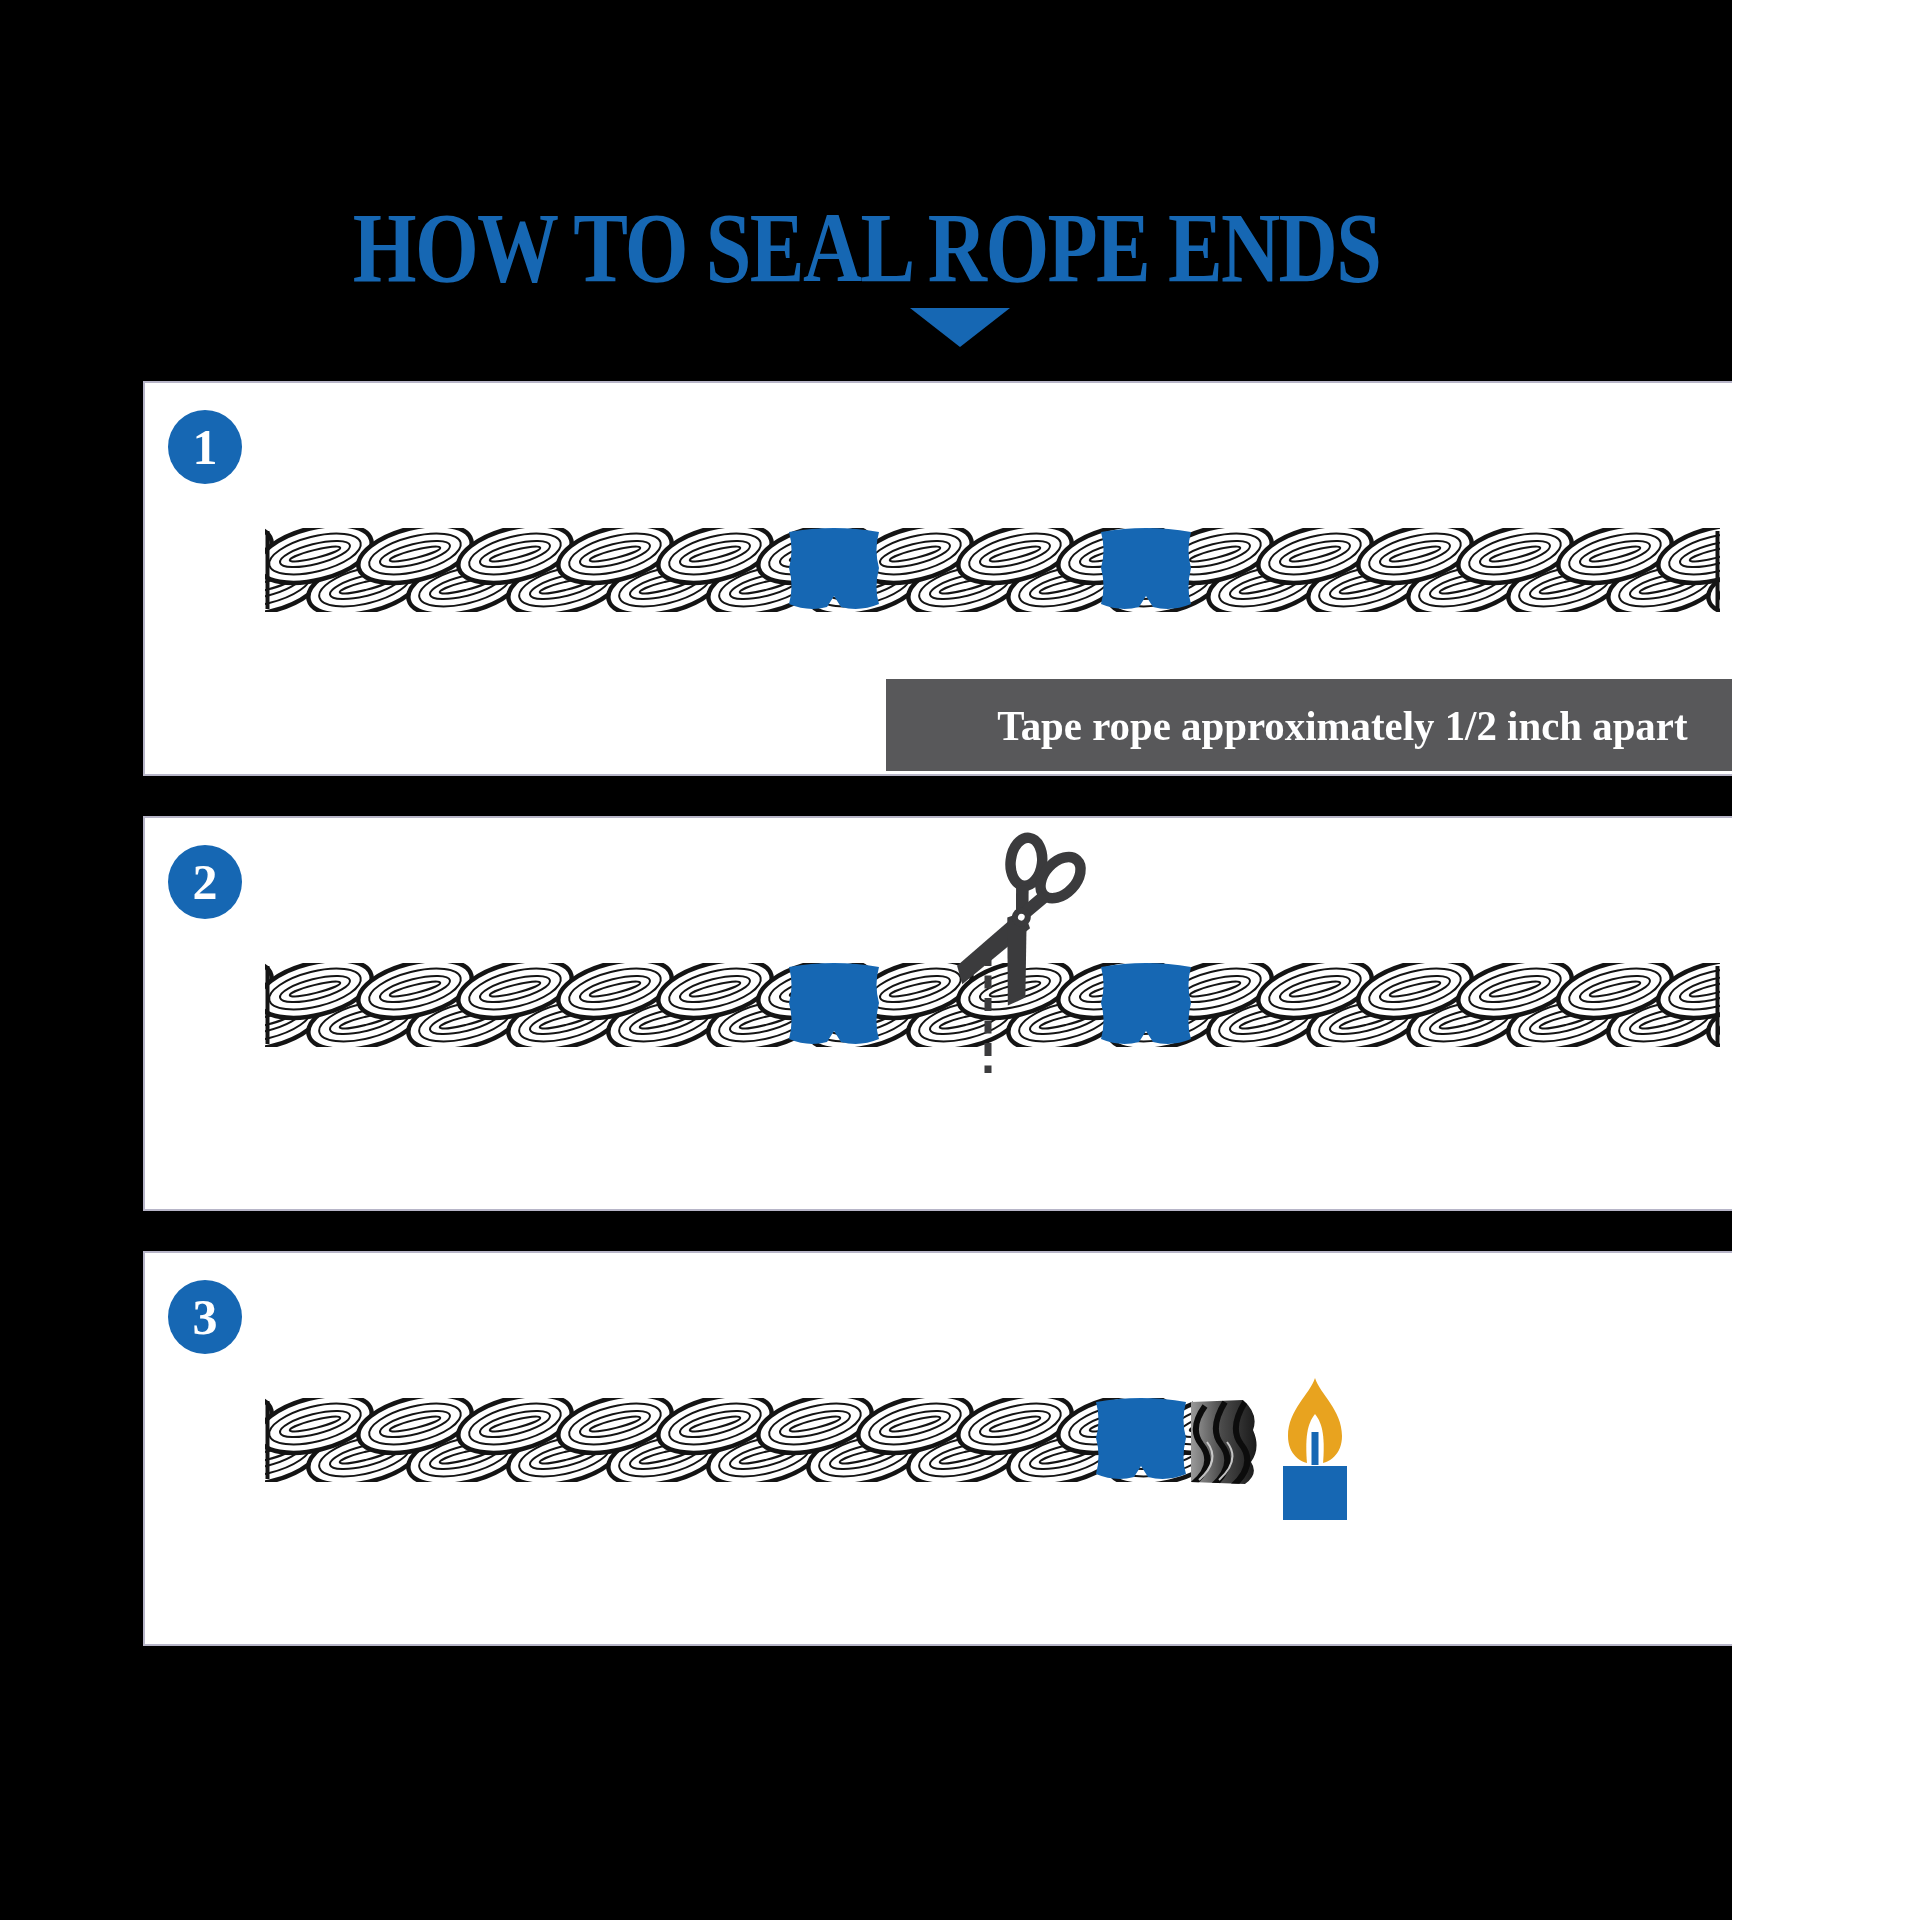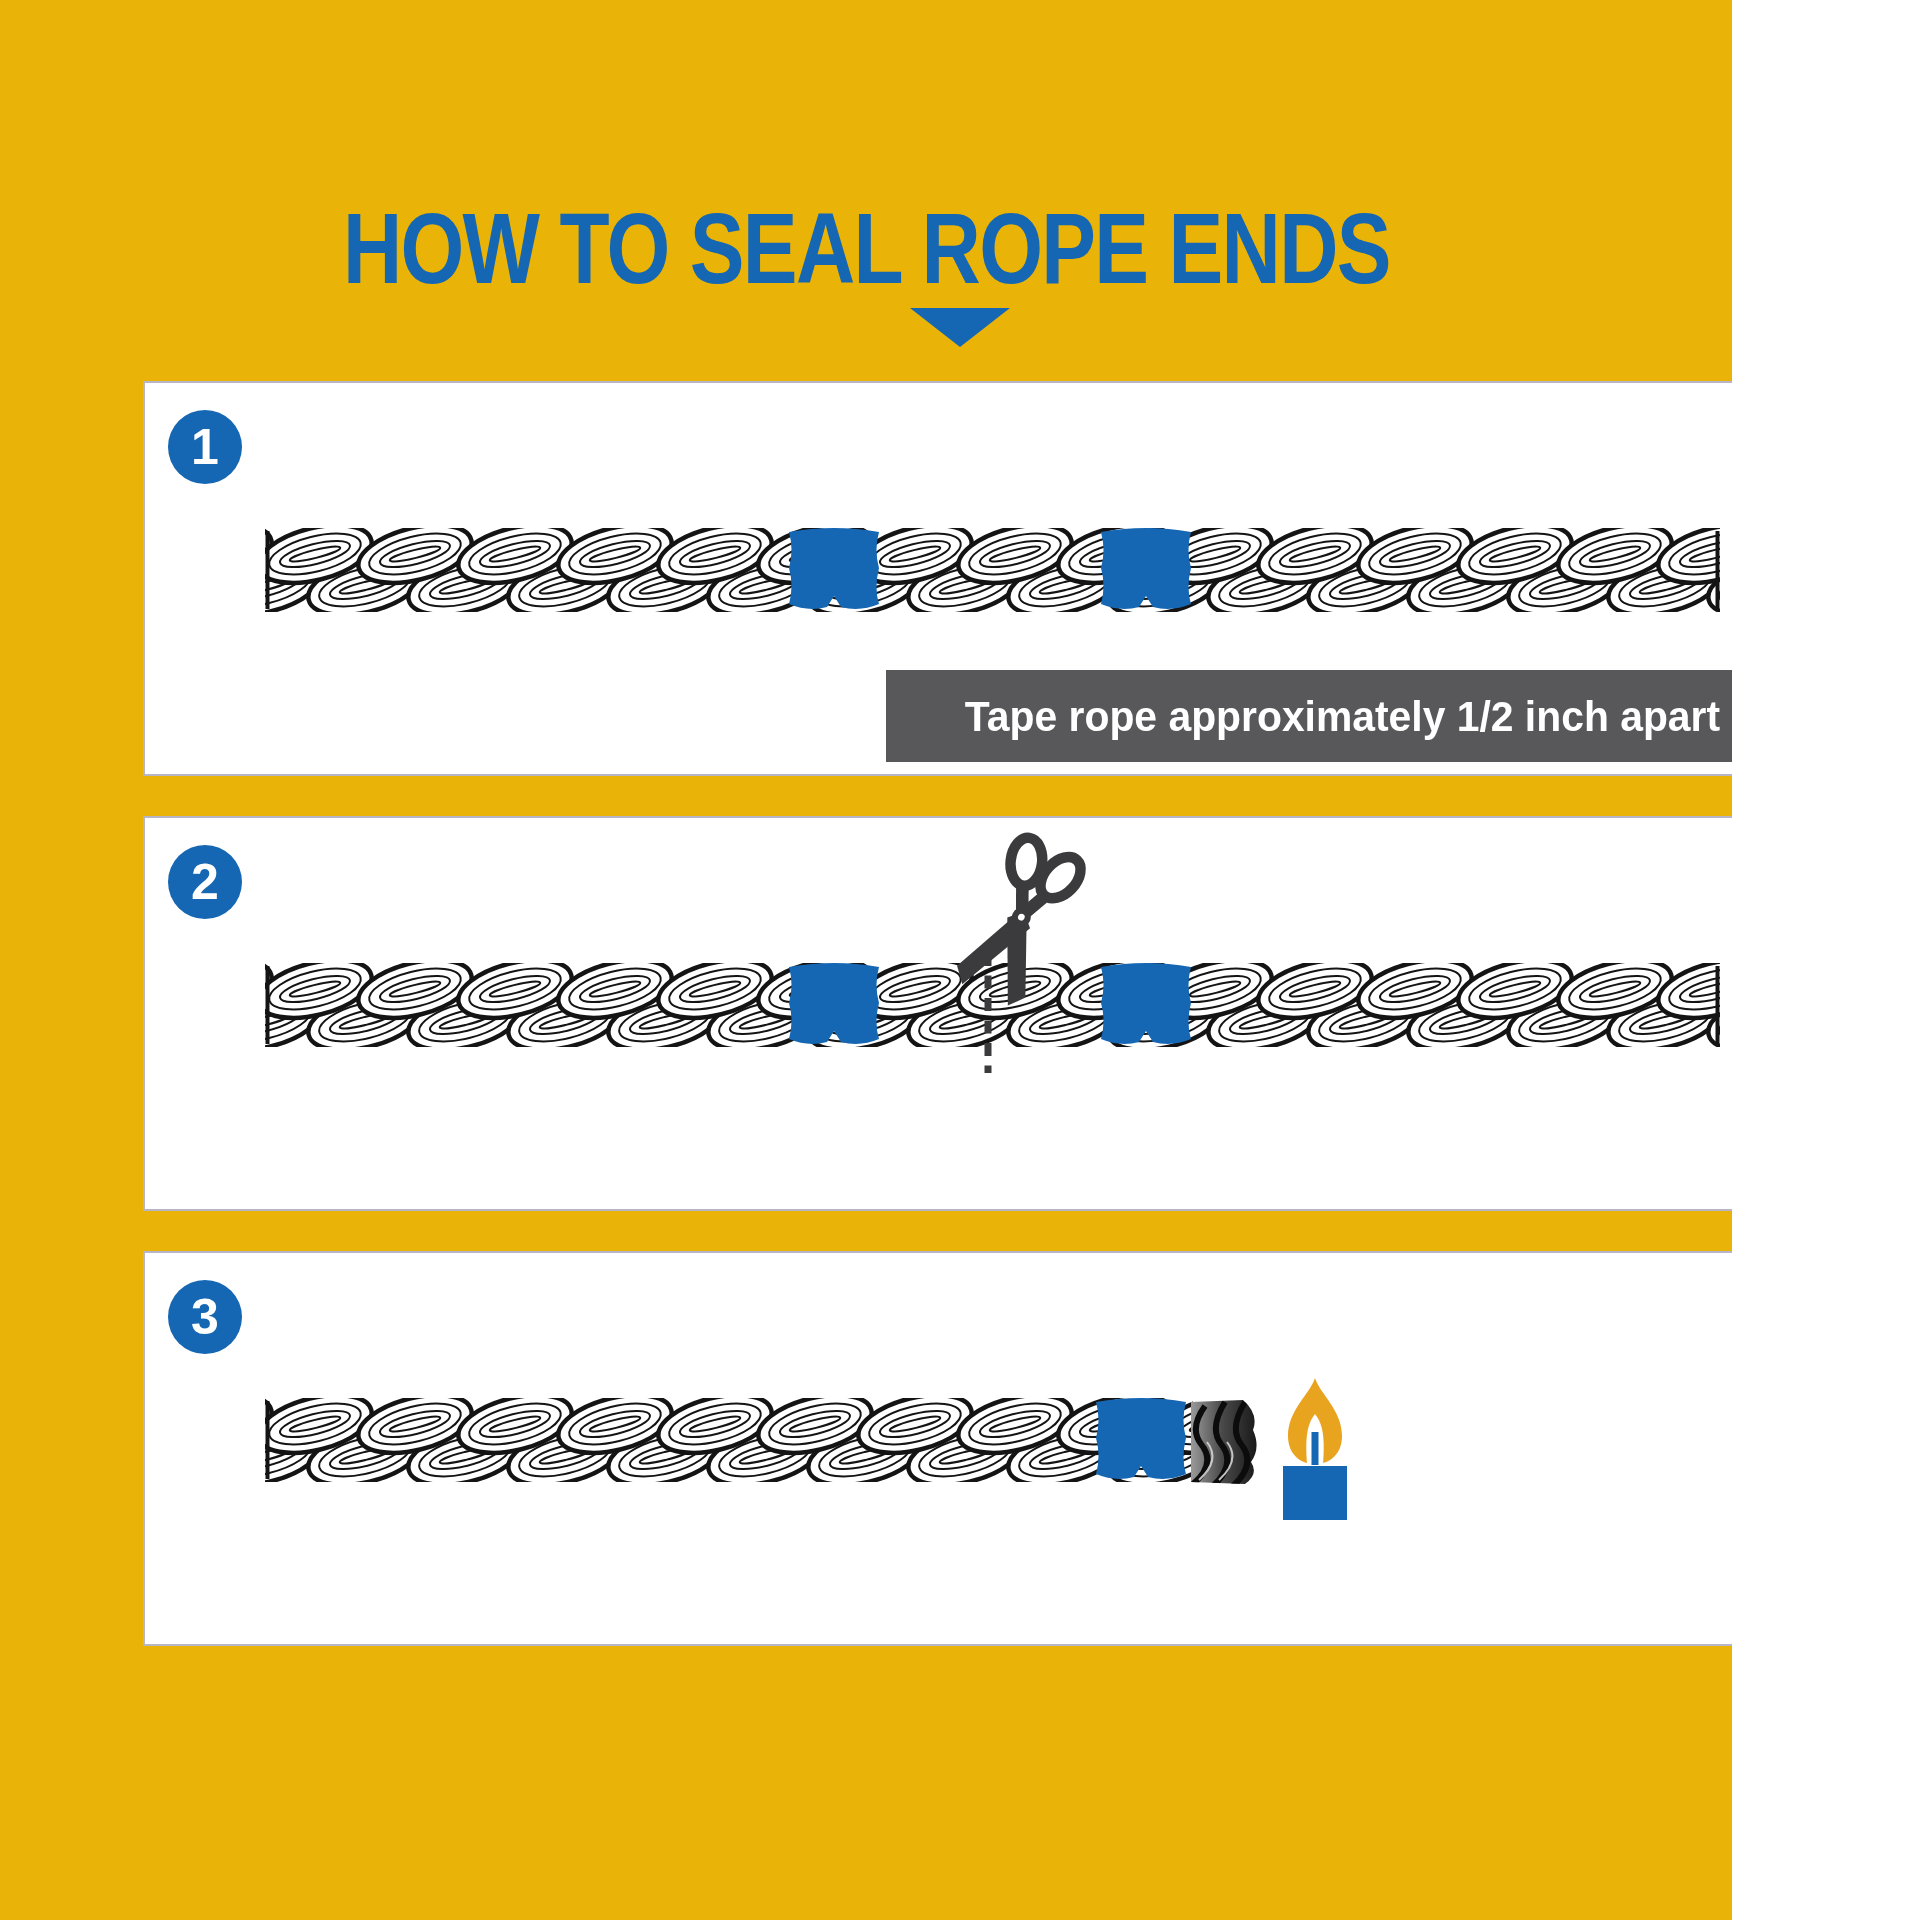--- a/index.html
+++ b/index.html
@@ -4,22 +4,22 @@
 <style>
   :root{
     --accent:#1667b3;
     --bar-bg:#58585a;
     --scissors:#3b3b3d;
     --flame:#e8a31f;
     --rope-ink:#141414;
     --panel-border:#b7b5c8;
   }
   html,body{margin:0;padding:0;background:#fff;}
-  .page{position:relative;width:1732px;height:1920px;background:#eab308;
-        font-family:Liberation Sans, sans-serif;overflow:hidden;}
+  .page{position:relative;width:1732px;height:1920px;background:#000000;
+        font-family:Liberation Serif, serif;overflow:hidden;}
 
   
   .title-row{position:absolute;left:0;top:198px;width:100%;text-align:center;}
   .title{display:inline-block;font-size:100px;font-weight:bold;color:var(--accent);
          line-height:1;letter-spacing:-2px;white-space:nowrap;
          transform:scaleX(.82);transform-origin:center;}
   .pointer{position:absolute;left:910px;top:308px;width:0;height:0;
            border-left:50px solid transparent;border-right:50px solid transparent;
            border-top:39px solid var(--accent);}
 
@@ -29,21 +29,21 @@
   .panel-1{top:381px;} .panel-2{top:816px;} .panel-3{top:1251px;}
 
   .badge{position:absolute;left:23px;top:27px;width:74px;height:74px;border-radius:50%;
          background:var(--accent);color:#fff;font-size:50px;font-weight:bold;
          display:flex;align-items:center;justify-content:center;}
 
   .rope{position:absolute;left:120px;top:145px;}
   .tape{position:absolute;top:141px;width:100px;height:88px;}
   .tape-a{left:639px;} .tape-b{left:951px;} .tape-c{left:946px;}
 
-  .caption-bar{position:absolute;left:741px;bottom:12px;width:912px;height:92px;
+  .caption-bar{position:absolute;left:741px;bottom:3px;width:912px;height:92px;
                background:var(--bar-bg);display:flex;align-items:center;justify-content:center;}
   .caption-text{color:#ffffff;font-size:43px;font-weight:bold;white-space:nowrap;
                 transform:scaleX(.95);transform-origin:center;}
 
   .scissors{position:absolute;left:812px;top:13px;width:126px;height:178px;
             transform:rotate(25deg);transform-origin:center;}
   .cutline{position:absolute;left:839px;top:135px;}
 
   .candle{position:absolute;left:1135px;top:123px;}
   .melt{position:absolute;left:1046px;top:147px;}

